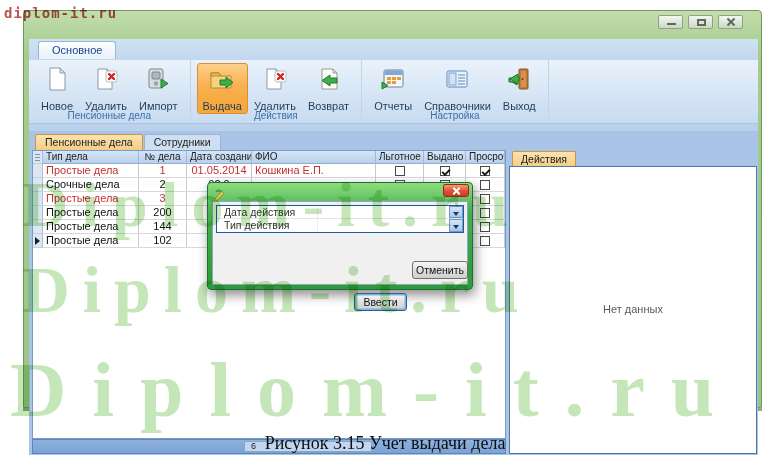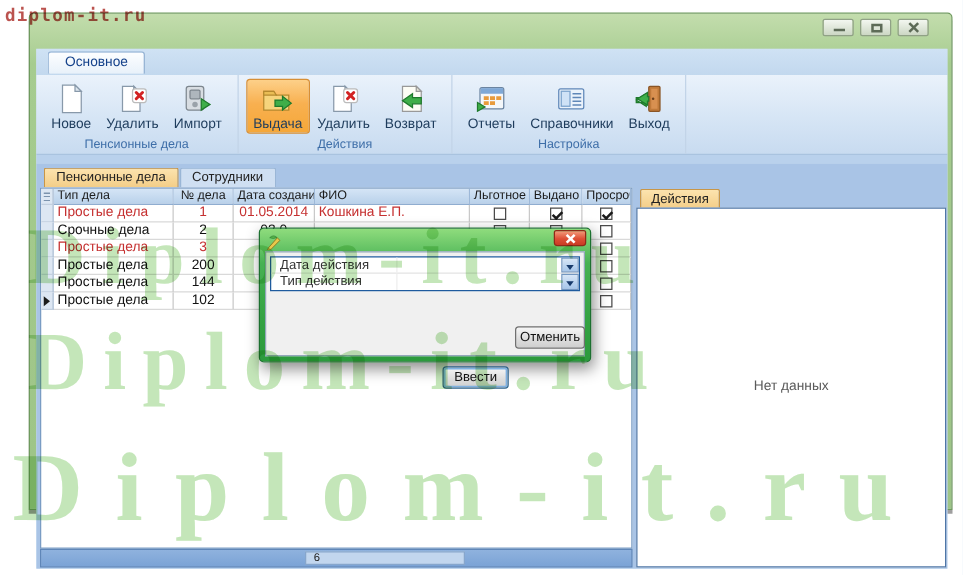--- a/index.html
+++ b/index.html
@@ -37,21 +37,21 @@
     border-bottom:1px solid #a9c3df; display:flex; align-items:stretch; }
   .ribbon-group { position:relative; border-right:1px solid #c2d4e8; padding:3px 6px 14px;
     display:flex; align-items:flex-start; }
   .ribbon-group-label { position:absolute; left:0; right:0; bottom:1px; height:12px;
     text-align:center; font-size:10px; color:#3e6ea8; }
   .ribbon-btn { display:flex; flex-direction:column; align-items:center; padding:2px 5px 1px;
     border:1px solid transparent; border-radius:3px; }
   .ribbon-btn.highlight { background:linear-gradient(#fdd089,#f8b050 45%,#f5a738);
     border-color:#d88f35; }
   .ribbon-btn .icon { width:26px; height:26px; }
-  .ribbon-btn .lbl { font-size:11px; color:#1e3c5c; margin-top:1px; white-space:nowrap; }
+  .ribbon-btn .lbl { font-size:11px; color:#1e3c5c; margin-top:8px; white-space:nowrap; }
   .ribbon-gap { position:absolute; left:0; top:85px; right:0; height:7px; background:#b9d1ec; }
 
   
   .main-area { position:absolute; left:0; top:92px; right:0; bottom:0; background:#a9c4e6; }
   .left-section { position:absolute; left:3px; top:3px; width:474px; bottom:1px; }
   .content-tabs { height:16px; display:flex; align-items:flex-end; padding-left:3px; gap:1px; }
   .ctab { font-size:10.5px; padding:1px 9px 2px; border:1px solid #9ab6d6; border-bottom:none;
     border-radius:2px 2px 0 0; background:#cfdff2; color:#222; white-space:nowrap; }
   .ctab.active { background:linear-gradient(#fce3ae,#f3cd87); border-color:#c89648; }
   .grid { position:absolute; left:0; top:16px; right:0; bottom:15px; background:#fff;
@@ -414,13 +414,14 @@
         <button class="btn cancel">Отменить</button>
       </div>
     </div>
   </div>
 
   <div class="wm wm-red">diplom-it.ru</div>
   <div class="wm wm-a">Diplom-it.ru</div>
   <div class="wm wm-b">Diplom-it.ru</div>
   <div class="wm wm-c">Diplom-it.ru</div>
 
+  <div class="caption">Рисунок 3.15 Учет выдачи дела</div>
 </div>
 
 </body></html>

